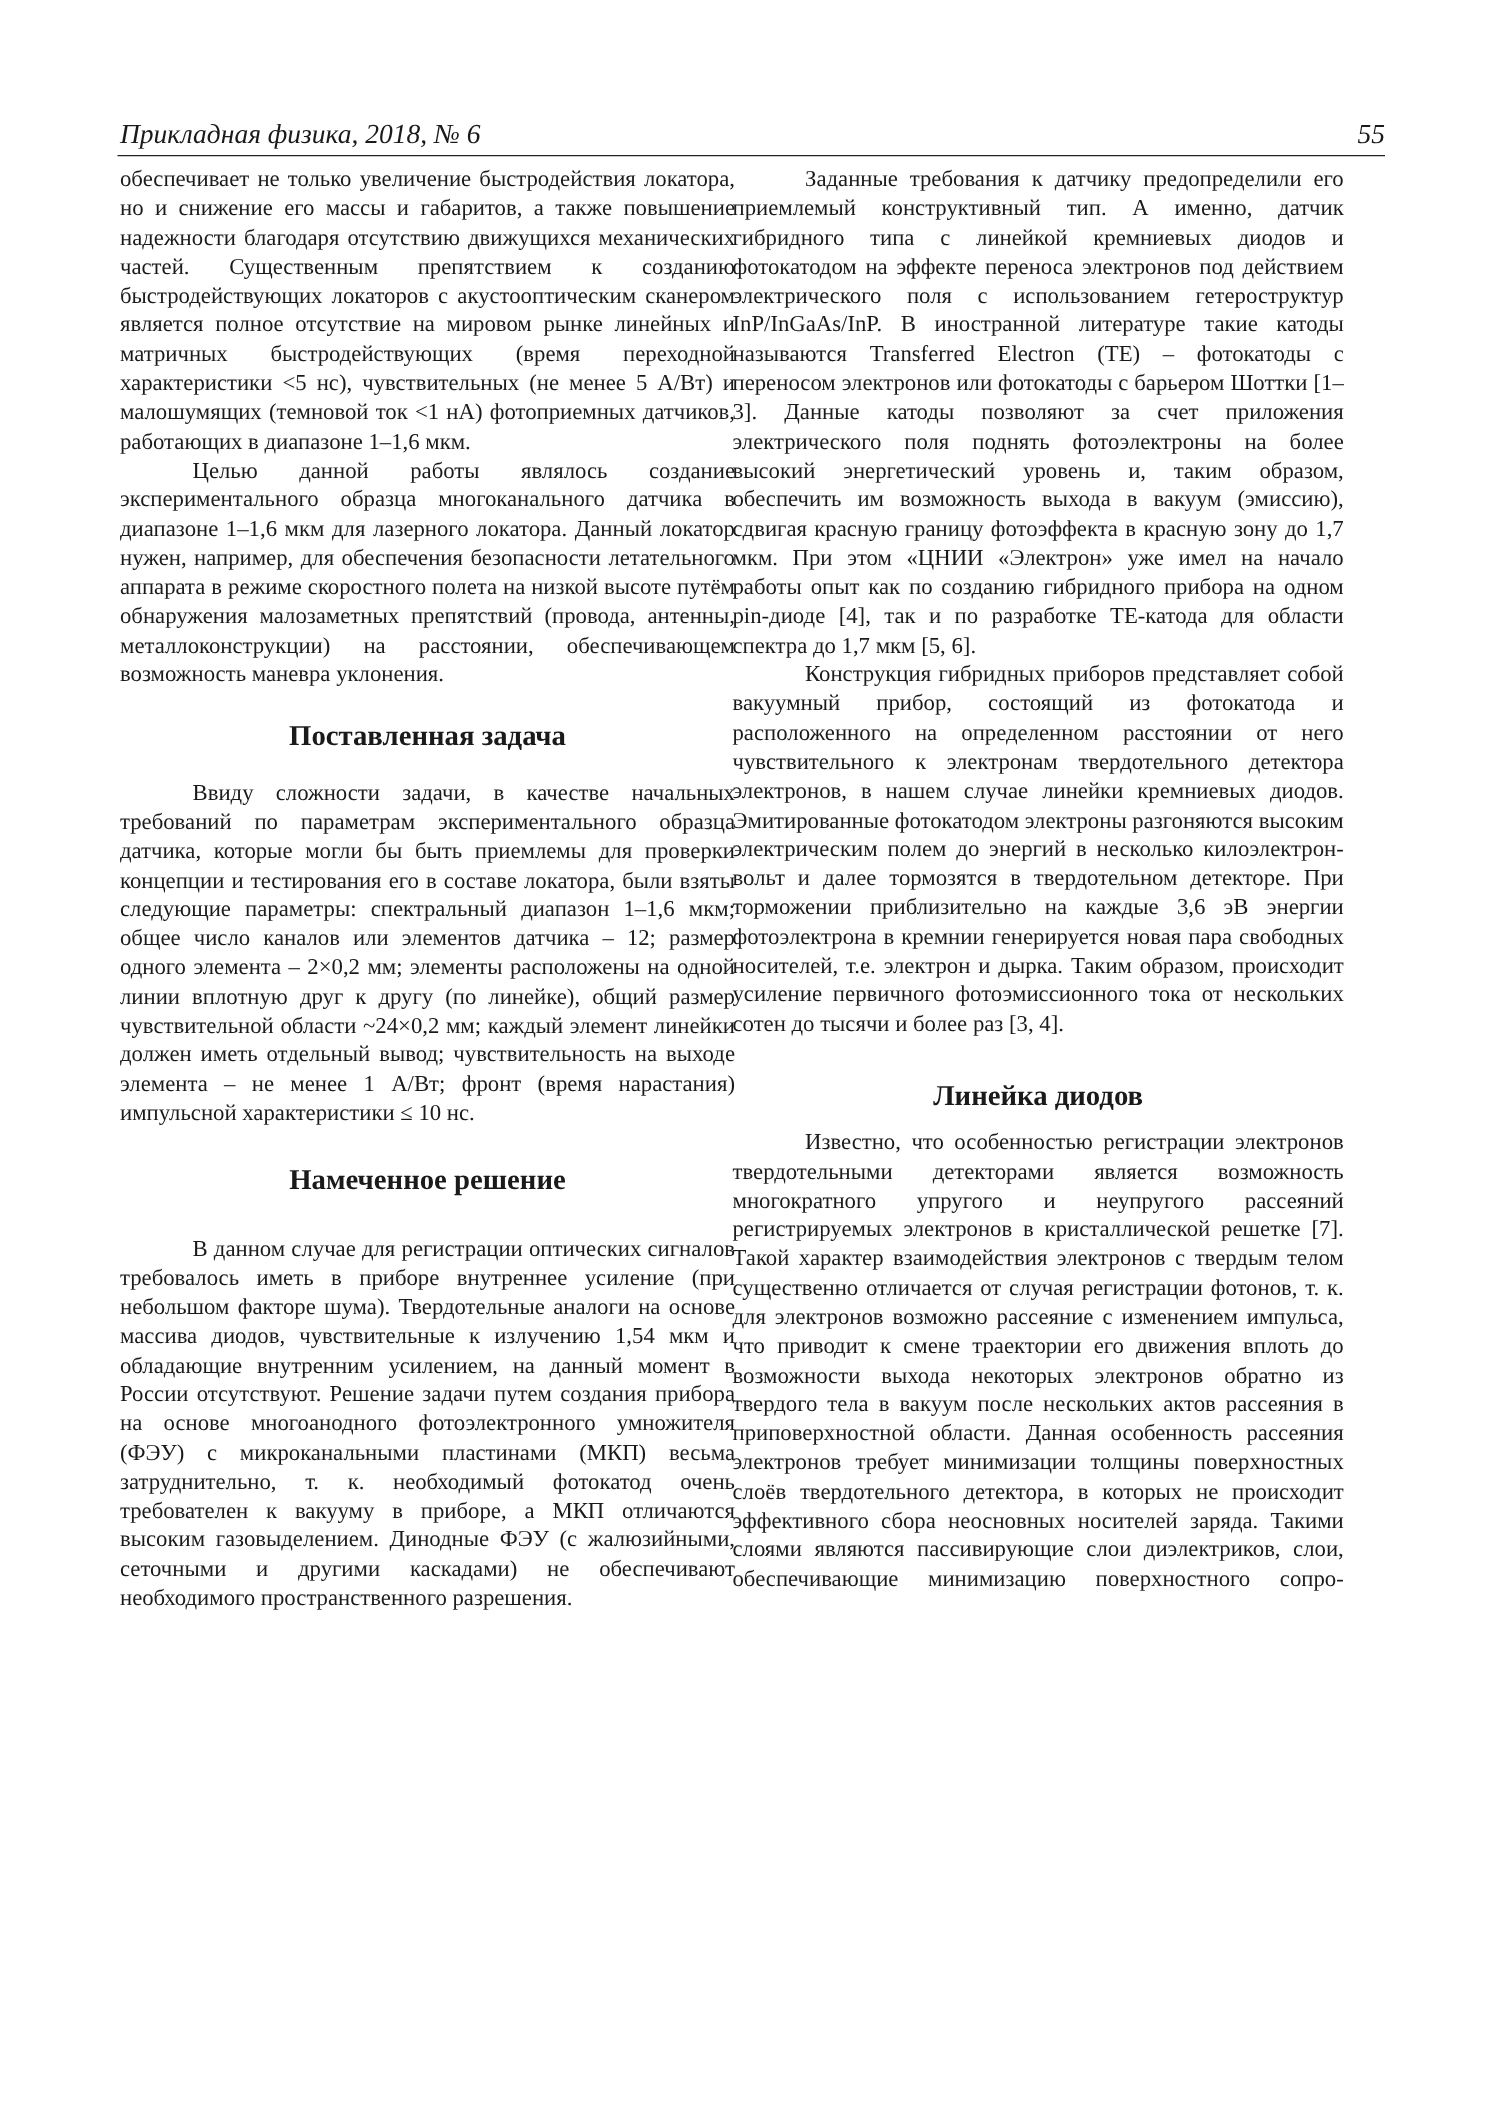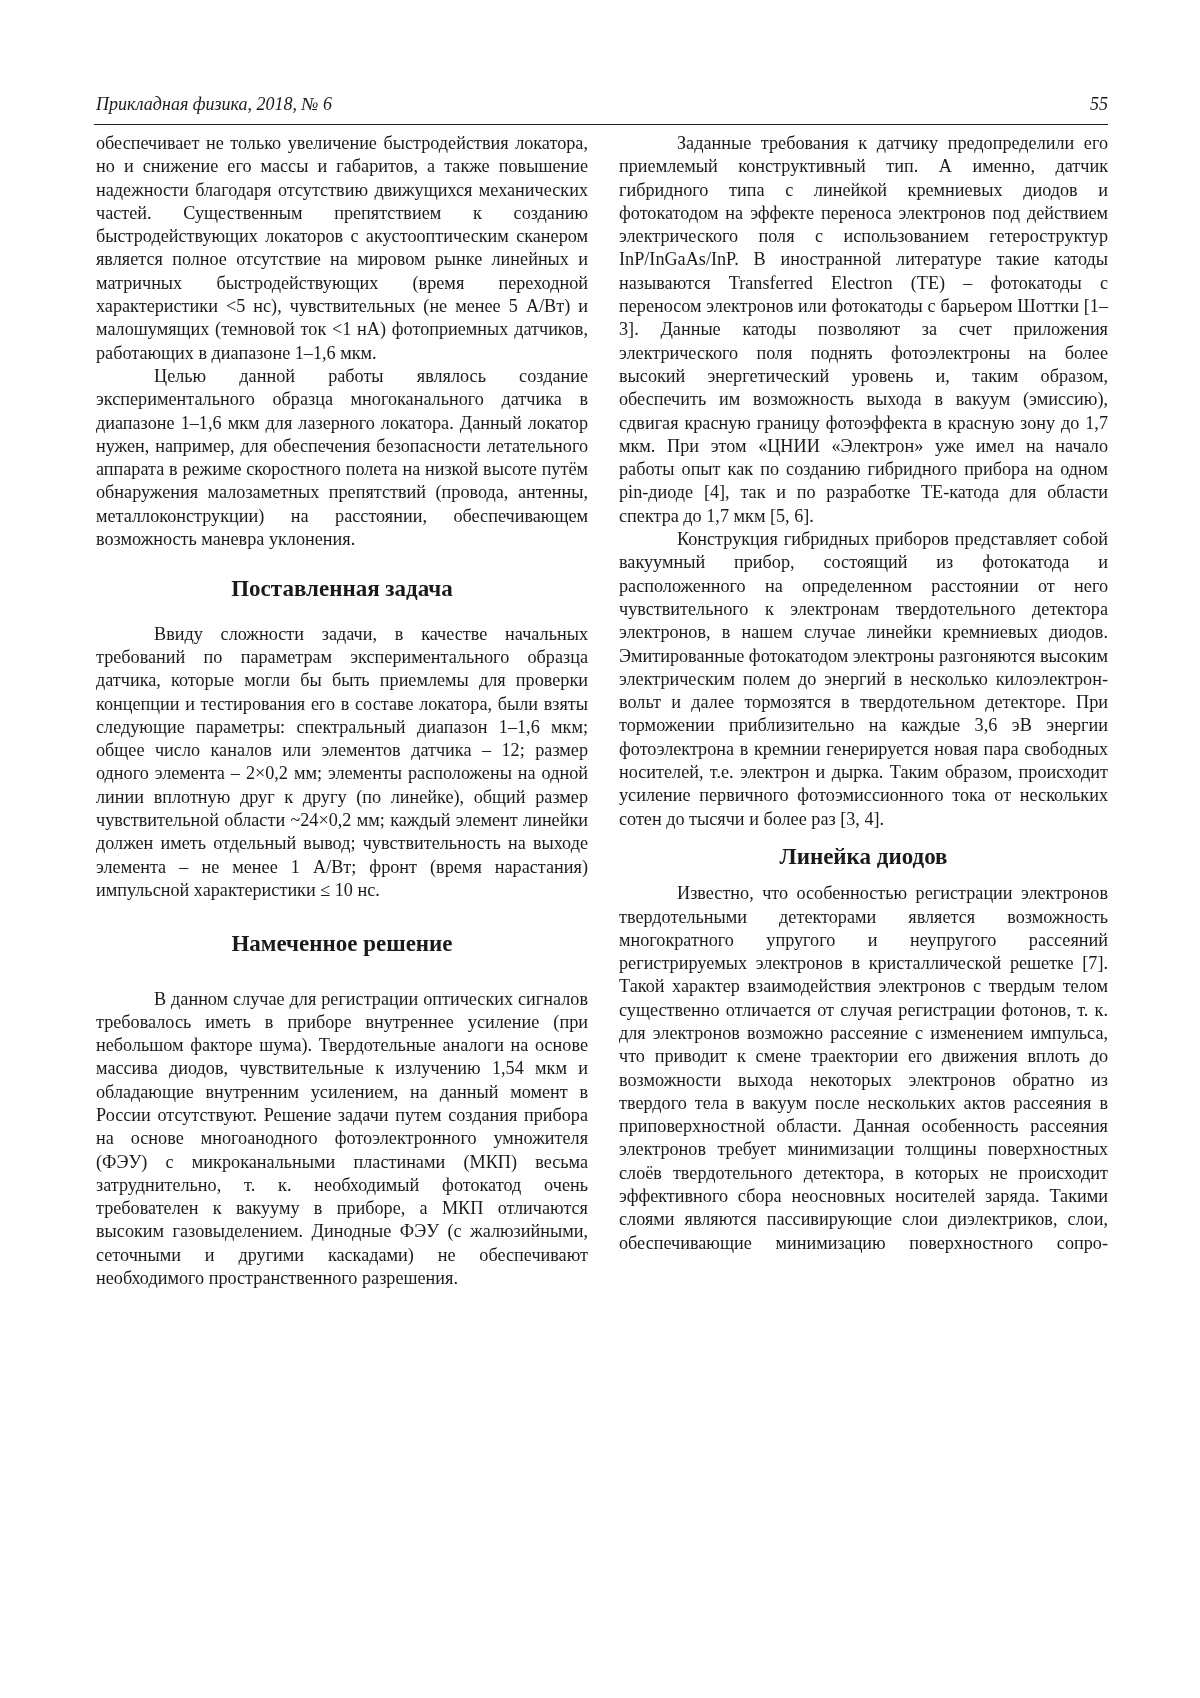--- a/index.html
+++ b/index.html
@@ -3,34 +3,34 @@
 <meta charset="utf-8">
 <style>
   html, body { margin: 0; padding: 0; background: #ffffff; }
   body {
     width: 1200px; height: 1698px; position: relative; overflow: hidden;
     font-family: "Liberation Serif", "DejaVu Serif", serif;
     color: #1a1a1a;
   }
   .header {
     position: absolute; left: 96px; top: 90px; width: 1012px; height: 30px;
-    font-style: italic; font-size: 18px;
+    font-style: italic; font-size: 22px;
   }
   .header .journal { position: absolute; left: 0; top: 4px; }
   .header .pageno { position: absolute; right: 0; top: 4px; }
   .rule {
     position: absolute; left: 94px; top: 124px; width: 1014px; height: 0;
     border-top: 1.4px solid #222;
   }
   .col {
     position: absolute; top: 132px; width: 492px;
     font-size: 18.2px; line-height: 23.3px;
   }
   .col.left { left: 96px; }
-  .col.right { left: 619px; width: 489px; }
+  .col.right { left: 586px; width: 489px; }
   .col p { margin: 0; text-align: justify; hyphens: none; }
   .col p.indent { text-indent: 58px; }
   .col p.line { text-align-last: justify; }
   .col p.last { text-align-last: left; }
   h2 {
     margin: 0; font-weight: bold; font-size: 23px; text-align: center;
     line-height: 23.3px;
   }
   .gap-before { margin-top: 26px !important; }
   .gap-after { margin-bottom: 22px !important; }
@@ -49,15 +49,15 @@
   <p class="indent last">Целью данной работы являлось создание экспериментального образца многоканального датчика в диапазоне 1–1,6 мкм для лазерного локатора. Данный локатор нужен, например, для обеспечения безопасности летательного аппарата в режиме скоростного полета на низкой высоте путём обнаружения малозаметных препятствий (провода, антенны, металлоконструкции) на расстоянии, обеспечивающем возможность маневра уклонения.</p>
   <h2 class="gap-before gap-after" style="margin-top:30px;margin-bottom:20px;">Поставленная задача</h2>
   <p class="indent last">Ввиду сложности задачи, в качестве начальных требований по параметрам экспериментального образца датчика, которые могли бы быть приемлемы для проверки концепции и тестирования его в составе локатора, были взяты следующие параметры: спектральный диапазон 1–1,6 мкм; общее число каналов или элементов датчика – 12; размер одного элемента – 2×0,2 мм; элементы расположены на одной линии вплотную друг к другу (по линейке), общий размер чувствительной области ~24×0,2 мм; каждый элемент линейки должен иметь отдельный вывод; чувствительность на выходе элемента – не менее 1 А/Вт; фронт (время нарастания) импульсной характеристики ≤ 10 нс.</p>
   <h2 style="margin-top:30px;margin-bottom:32px;">Намеченное решение</h2>
   <p class="indent last">В данном случае для регистрации оптических сигналов требовалось иметь в приборе внутреннее усиление (при небольшом факторе шума). Твердотельные аналоги на основе массива диодов, чувствительные к излучению 1,54 мкм и обладающие внутренним усилением, на данный момент в России отсутствуют. Решение задачи путем создания прибора на основе многоанодного фотоэлектронного умножителя (ФЭУ) с микроканальными пластинами (МКП) весьма затруднительно, т. к. необходимый фотокатод очень требователен к вакууму в приборе, а МКП отличаются высоким газовыделением. Динодные ФЭУ (с жалюзийными, сеточными и другими каскадами) не обеспечивают необходимого пространственного разрешения.</p>
 </div>
 
 <div class="col right">
   <p class="indent last">Заданные требования к датчику предопределили его приемлемый конструктивный тип. А именно, датчик гибридного типа с линейкой кремниевых диодов и фотокатодом на эффекте переноса электронов под действием электрического поля с использованием гетероструктур InP/InGaAs/InP. В иностранной литературе такие катоды называются Transferred Electron (TE) – фотокатоды с переносом электронов или фотокатоды с барьером Шоттки [1–3]. Данные катоды позволяют за счет приложения электрического поля поднять фотоэлектроны на более высокий энергетический уровень и, таким образом, обеспечить им возможность выхода в вакуум (эмиссию), сдвигая красную границу фотоэффекта в красную зону до 1,7 мкм. При этом «ЦНИИ «Электрон» уже имел на начало работы опыт как по созданию гибридного прибора на одном pin-диоде [4], так и по разработке ТЕ-катода для области спектра до 1,7 мкм [5, 6].</p>
   <p class="indent last">Конструкция гибридных приборов представляет собой вакуумный прибор, состоящий из фотокатода и расположенного на определенном расстоянии от него чувствительного к электронам твердотельного детектора электронов, в нашем случае линейки кремниевых диодов. Эмитированные фотокатодом электроны разгоняются высоким электрическим полем до энергий в несколько килоэлектрон-вольт и далее тормозятся в твердотельном детекторе. При торможении приблизительно на каждые 3,6 эВ энергии фотоэлектрона в кремнии генерируется новая пара свободных носителей, т.е. электрон и дырка. Таким образом, происходит усиление первичного фотоэмиссионного тока от нескольких сотен до тысячи и более раз [3, 4].</p>
-  <h2 style="margin-top:14px;margin-bottom:14px;">Линейка диодов</h2>
+  <h2 style="margin-top:34px;margin-bottom:14px;">Линейка диодов</h2>
   <p class="indent line">Известно, что особенностью регистрации электронов твердотельными детекторами является возможность многократного упругого и неупругого рассеяний регистрируемых электронов в кристаллической решетке [7]. Такой характер взаимодействия электронов с твердым телом существенно отличается от случая регистрации фотонов, т. к. для электронов возможно рассеяние с изменением импульса, что приводит к смене траектории его движения вплоть до возможности выхода некоторых электронов обратно из твердого тела в вакуум после нескольких актов рассеяния в приповерхностной области. Данная особенность рассеяния электронов требует минимизации толщины поверхностных слоёв твердотельного детектора, в которых не происходит эффективного сбора неосновных носителей заряда. Такими слоями являются пассивирующие слои диэлектриков, слои, обеспечивающие минимизацию поверхностного сопро-</p>
 </div>
 
 </body></html>

